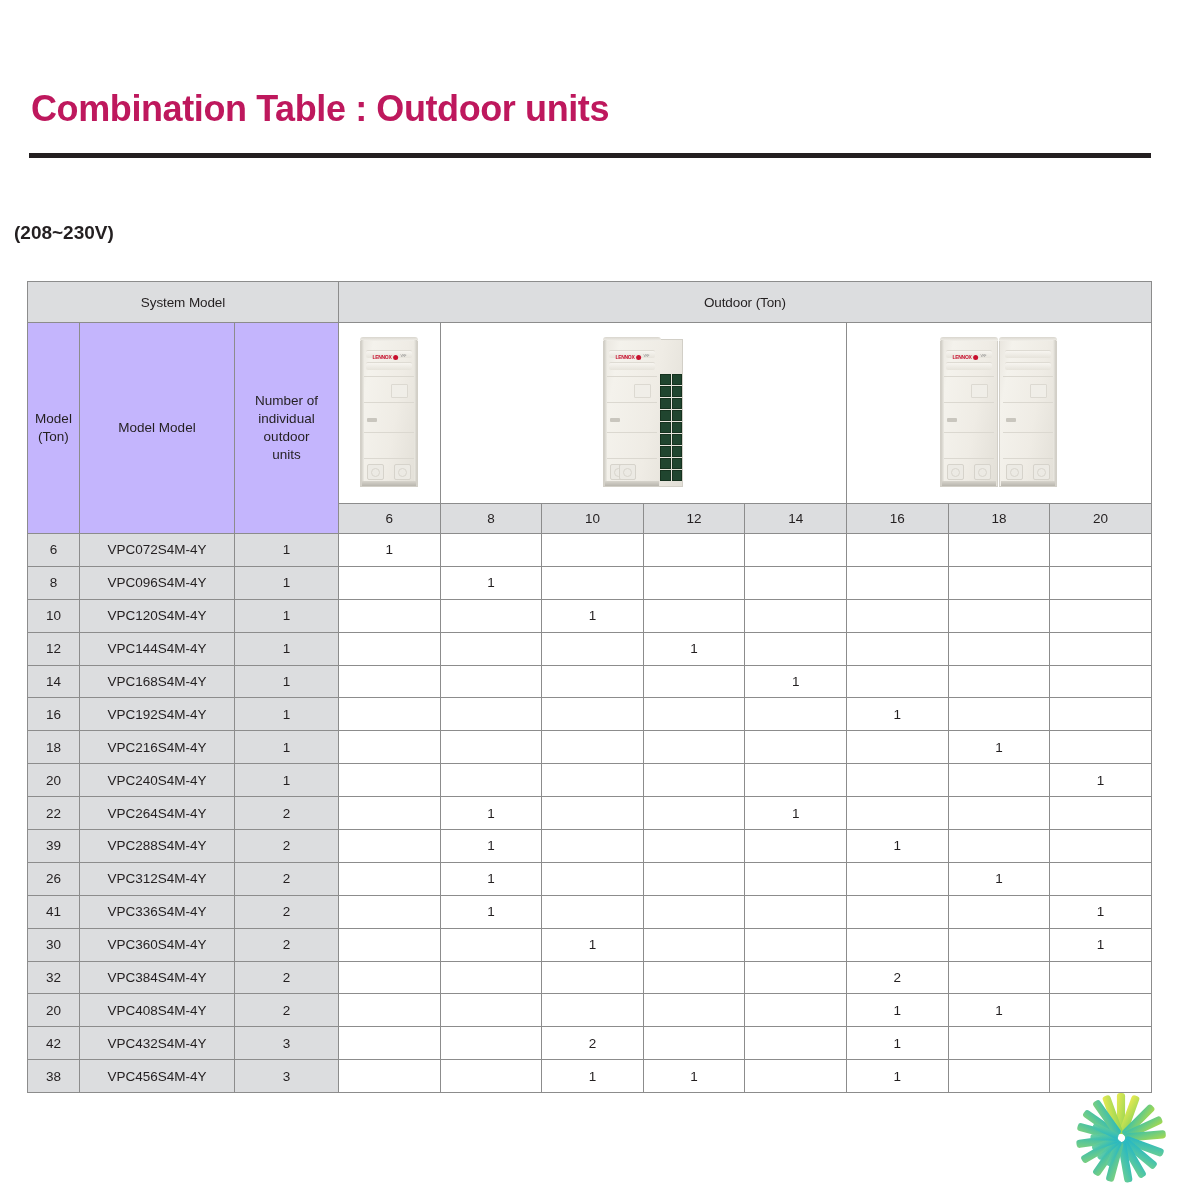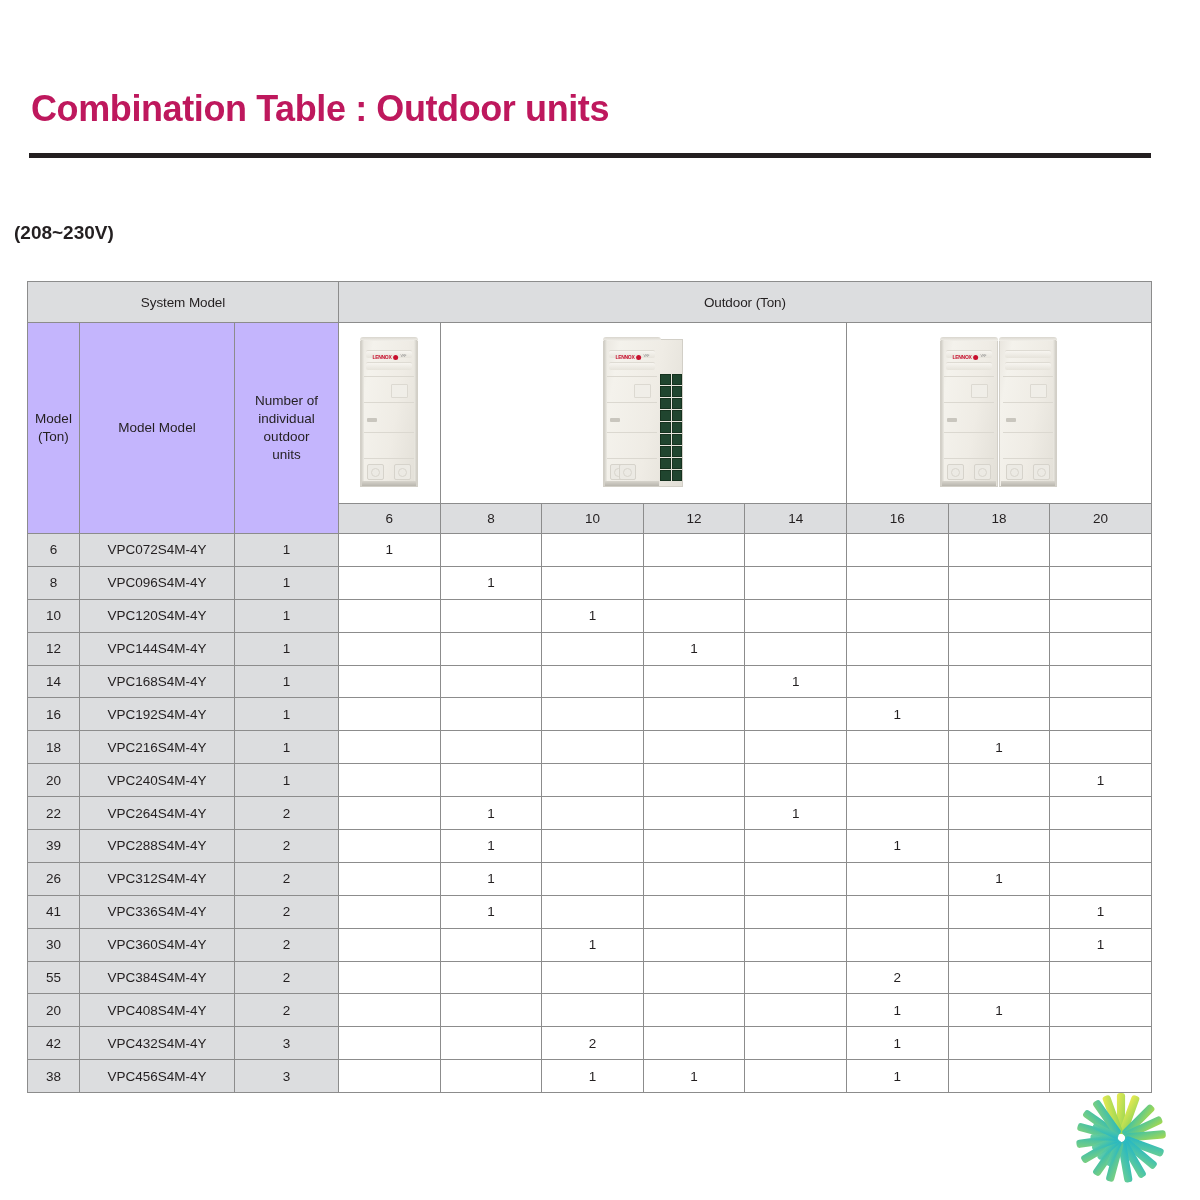--- a/index.html
+++ b/index.html
@@ -501,21 +501,21 @@
             <td class="datacell"></td>
             <td class="datacell"></td>
             <td class="datacell">1</td>
             <td class="datacell"></td>
             <td class="datacell"></td>
             <td class="datacell"></td>
             <td class="datacell"></td>
             <td class="datacell">1</td>
           </tr>
           <tr>
-            <td class="rowlab">55</td>
+            <td class="rowlab">32</td>
             <td class="rowlab">VPC384S4M-4Y</td>
             <td class="rowlab">2</td>
             <td class="datacell"></td>
             <td class="datacell"></td>
             <td class="datacell"></td>
             <td class="datacell"></td>
             <td class="datacell"></td>
             <td class="datacell">2</td>
             <td class="datacell"></td>
             <td class="datacell"></td>

